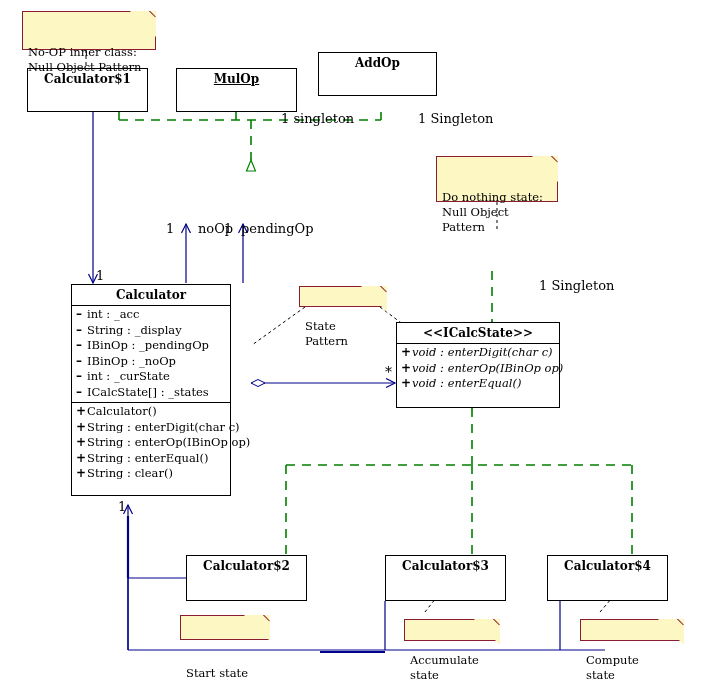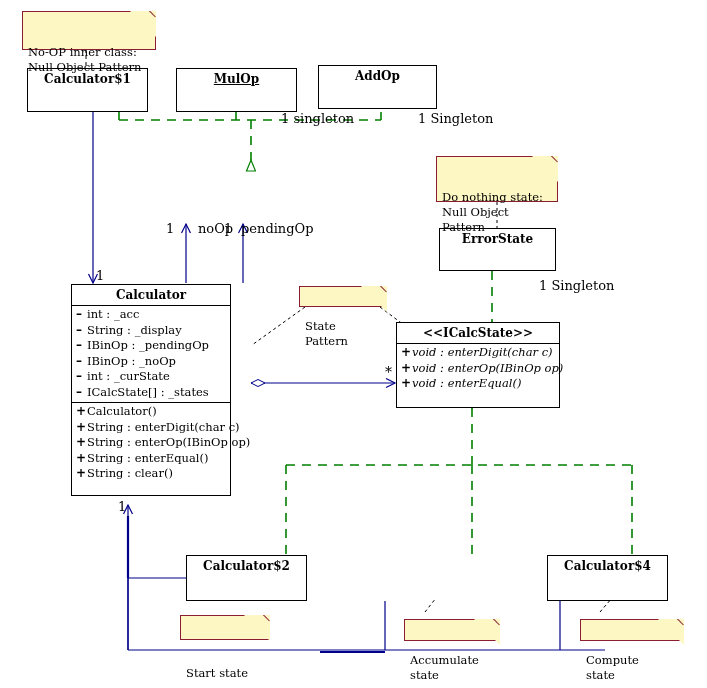--- a/index.html
+++ b/index.html
@@ -234,28 +234,25 @@
   </div>
 
   <div class="cls" style="left:27px;top:68px;width:121px;height:44px;">
     <div class="cname">Calculator$1</div>
   </div>
 
   <div class="cls" style="left:176px;top:68px;width:121px;height:44px;text-decoration:underline;">
     <div class="cname">MulOp</div>
   </div>
 
-  <div class="cls" style="left:318px;top:65px;width:119px;height:44px;">
+  <div class="cls" style="left:318px;top:52px;width:119px;height:44px;">
     <div class="cname">AddOp</div>
   </div>
 
 
-  <div class="cls" style="left:439px;top:228px;width:117px;height:43px;">
-    <div class="cname">ErrorState</div>
-  </div>
 
   <div class="cls" style="left:71px;top:284px;width:160px;height:212px;">
     <div class="cname">Calculator</div>
     <div class="sect">
       <div class="mem"><span class="vis">–</span><span class="txt">int : _acc</span></div>
       <div class="mem"><span class="vis">–</span><span class="txt">String : _display</span></div>
       <div class="mem"><span class="vis">–</span><span class="txt">IBinOp : _pendingOp</span></div>
       <div class="mem"><span class="vis">–</span><span class="txt">IBinOp : _noOp</span></div>
       <div class="mem"><span class="vis">–</span><span class="txt">int : _curState</span></div>
       <div class="mem"><span class="vis">–</span><span class="txt">ICalcState[] : _states</span></div>
@@ -275,20 +272,23 @@
       <div class="mem it"><span class="vis">+</span><span class="txt">void : enterDigit(char c)</span></div>
       <div class="mem it"><span class="vis">+</span><span class="txt">void : enterOp(IBinOp op)</span></div>
       <div class="mem it"><span class="vis">+</span><span class="txt">void : enterEqual()</span></div>
     </div>
   </div>
 
   <div class="cls" style="left:186px;top:555px;width:121px;height:46px;">
     <div class="cname">Calculator$2</div>
   </div>
 
+  <div class="cls" style="left:385px;top:555px;width:121px;height:46px;">
+    <div class="cname">Calculator$3</div>
+  </div>
 
   <div class="cls" style="left:547px;top:555px;width:121px;height:46px;">
     <div class="cname">Calculator$4</div>
   </div>
 
   <div class="lbl" style="left:281px;top:112px;">1  singleton</div>
 
   <div class="lbl" style="left:418px;top:112px;">1  Singleton</div>
 
   <div class="lbl" style="left:539px;top:279px;">1  Singleton</div>

